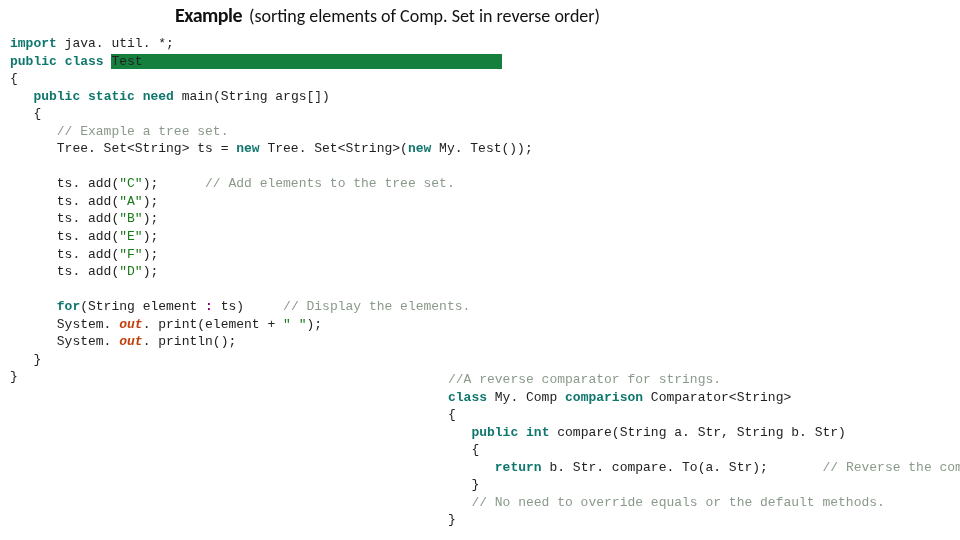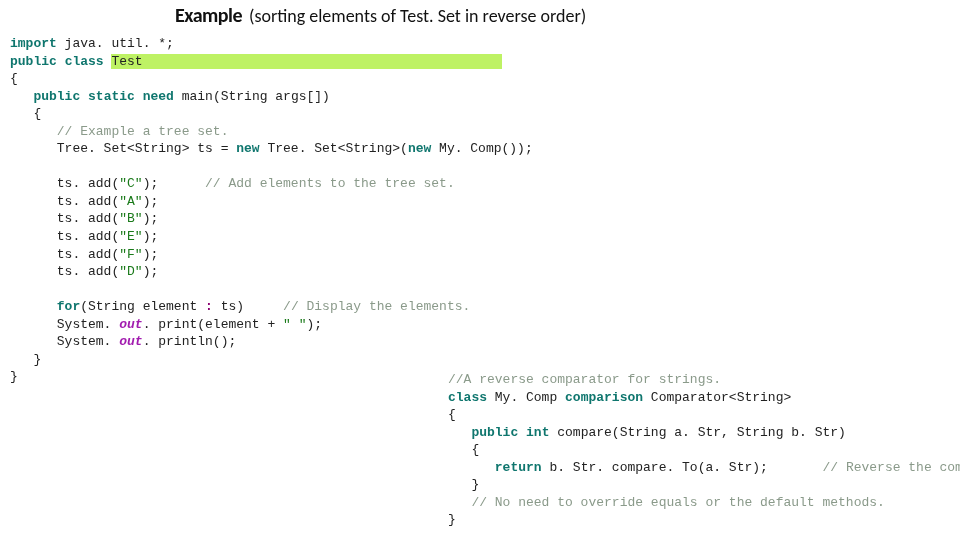--- a/index.html
+++ b/index.html
@@ -43,38 +43,38 @@
     position: absolute;
     left: 448px;
     top: 371px;
     white-space: pre;
     color: #222;
   }
   .kw  { color: #0f766e; font-weight: 700; }                        
   .op  { color: #8b0070; font-weight: 700; }   
   .str { color: #1a7a1a; }                     
   .cmt { color: #8a9a8a; }                     
-  .fld { color: #a21caf; font-style: italic; font-weight: 700; } 
-  .hl  { background: #bef264; }                
+  .fld { color: #c2410c; font-style: italic; font-weight: 700; } 
+  .hl  { background: #15803d; }                
 </style>
 </head>
 <body>
 
 <div class="title">
   <span class="title-big">Example</span>
-  <span class="title-sub">(sorting elements of Test. Set in reverse order)</span>
+  <span class="title-sub">(sorting elements of Comp. Set in reverse order)</span>
 </div>
 
 <div class="code-main"><span class="kw">import</span><span> java. util. *;</span>
 <span class="kw">public</span> <span class="kw">class</span> <span class="hl">Test</span><span class="hl">                                              </span>
 <span>{</span>
    <span class="kw">public</span> <span class="kw">static</span> <span class="kw">need</span><span> main(String args[])</span>
 <span>   {</span>
       <span class="cmt">// Example a tree set.</span>
-<span>      Tree. Set&lt;String&gt; ts = </span><span class="kw">new</span><span> Tree. Set&lt;String&gt;(</span><span class="kw">new</span><span> My. Comp());</span>
+<span>      Tree. Set&lt;String&gt; ts = </span><span class="kw">new</span><span> Tree. Set&lt;String&gt;(</span><span class="kw">new</span><span> My. Test());</span>
 
 <span>      ts. add(</span><span class="str">"C"</span><span>);      </span><span class="cmt">// Add elements to the tree set.</span>
 <span>      ts. add(</span><span class="str">"A"</span><span>);</span>
 <span>      ts. add(</span><span class="str">"B"</span><span>);</span>
 <span>      ts. add(</span><span class="str">"E"</span><span>);</span>
 <span>      ts. add(</span><span class="str">"F"</span><span>);</span>
 <span>      ts. add(</span><span class="str">"D"</span><span>);</span>
 
       <span class="kw">for</span><span>(String element </span><span class="op">:</span><span> ts)     </span><span class="cmt">// Display the elements.</span>
 <span>      System. </span><span class="fld">out</span><span>. print(element + </span><span class="str">" "</span><span>);</span>

